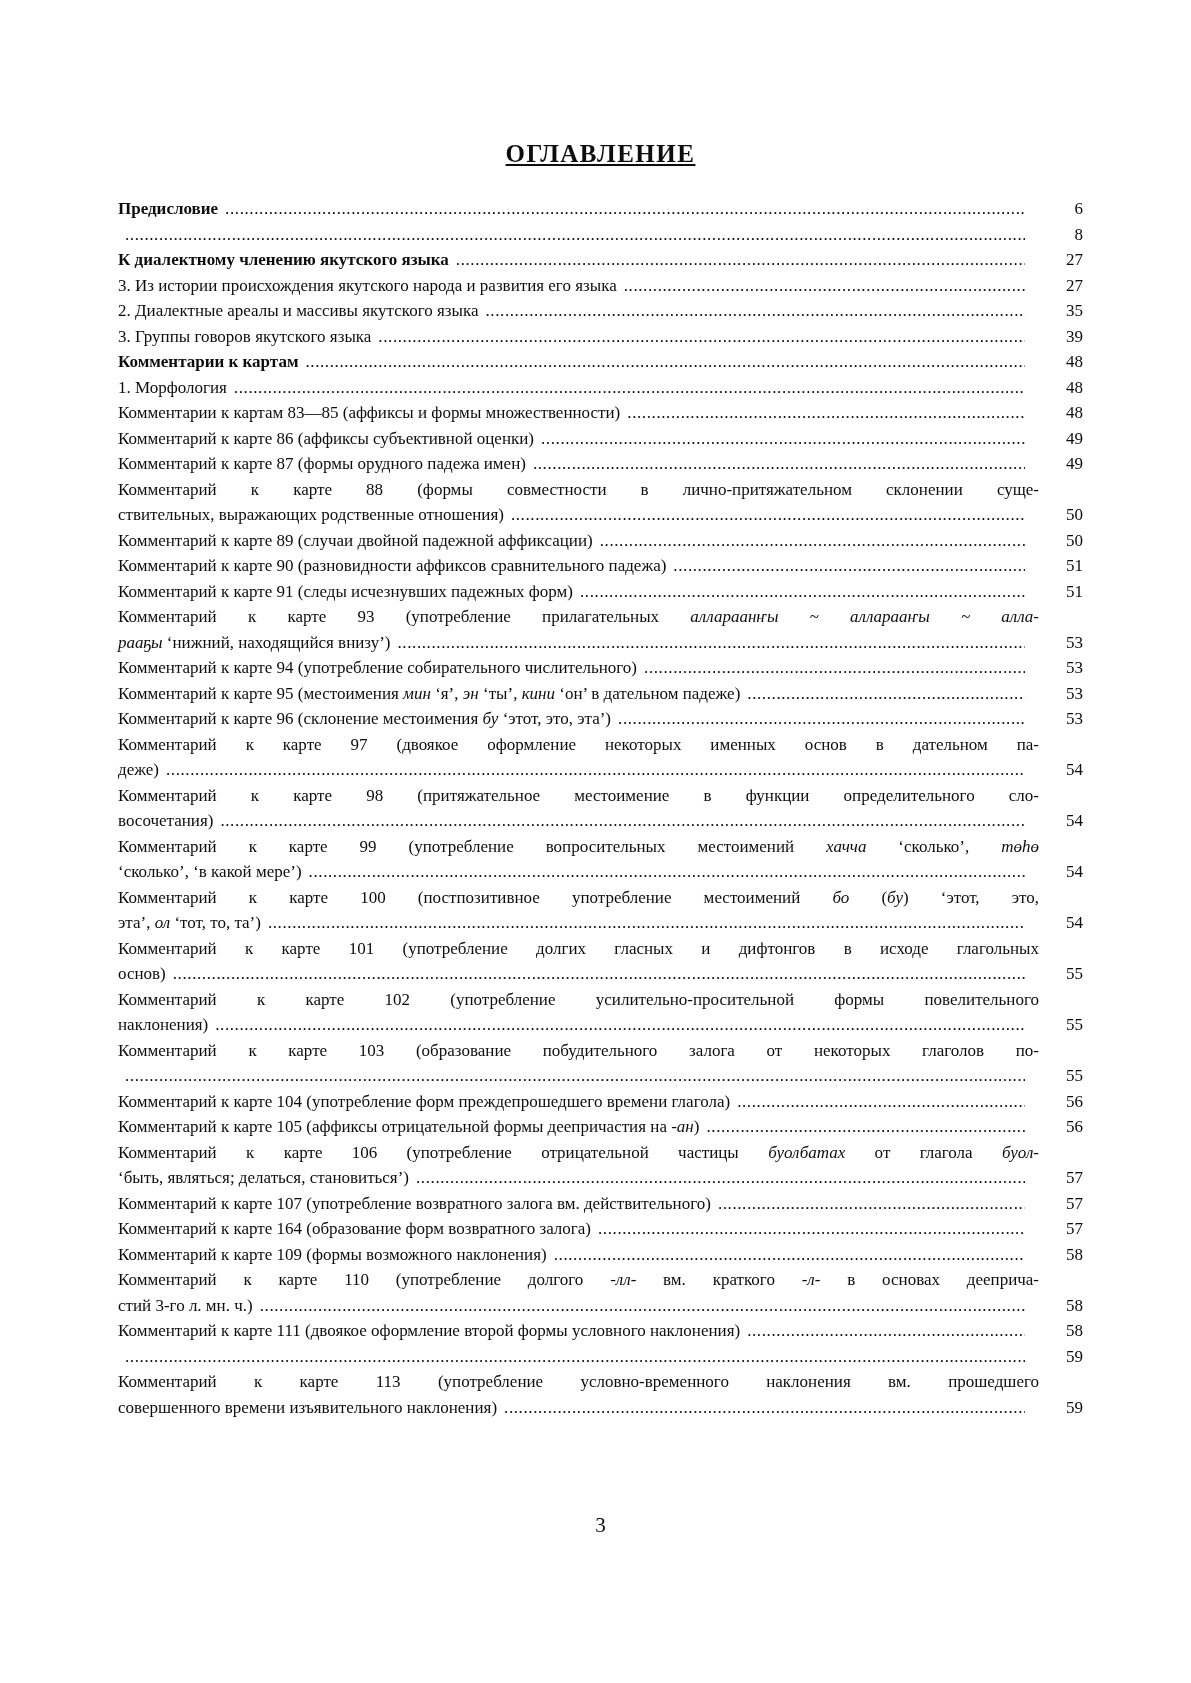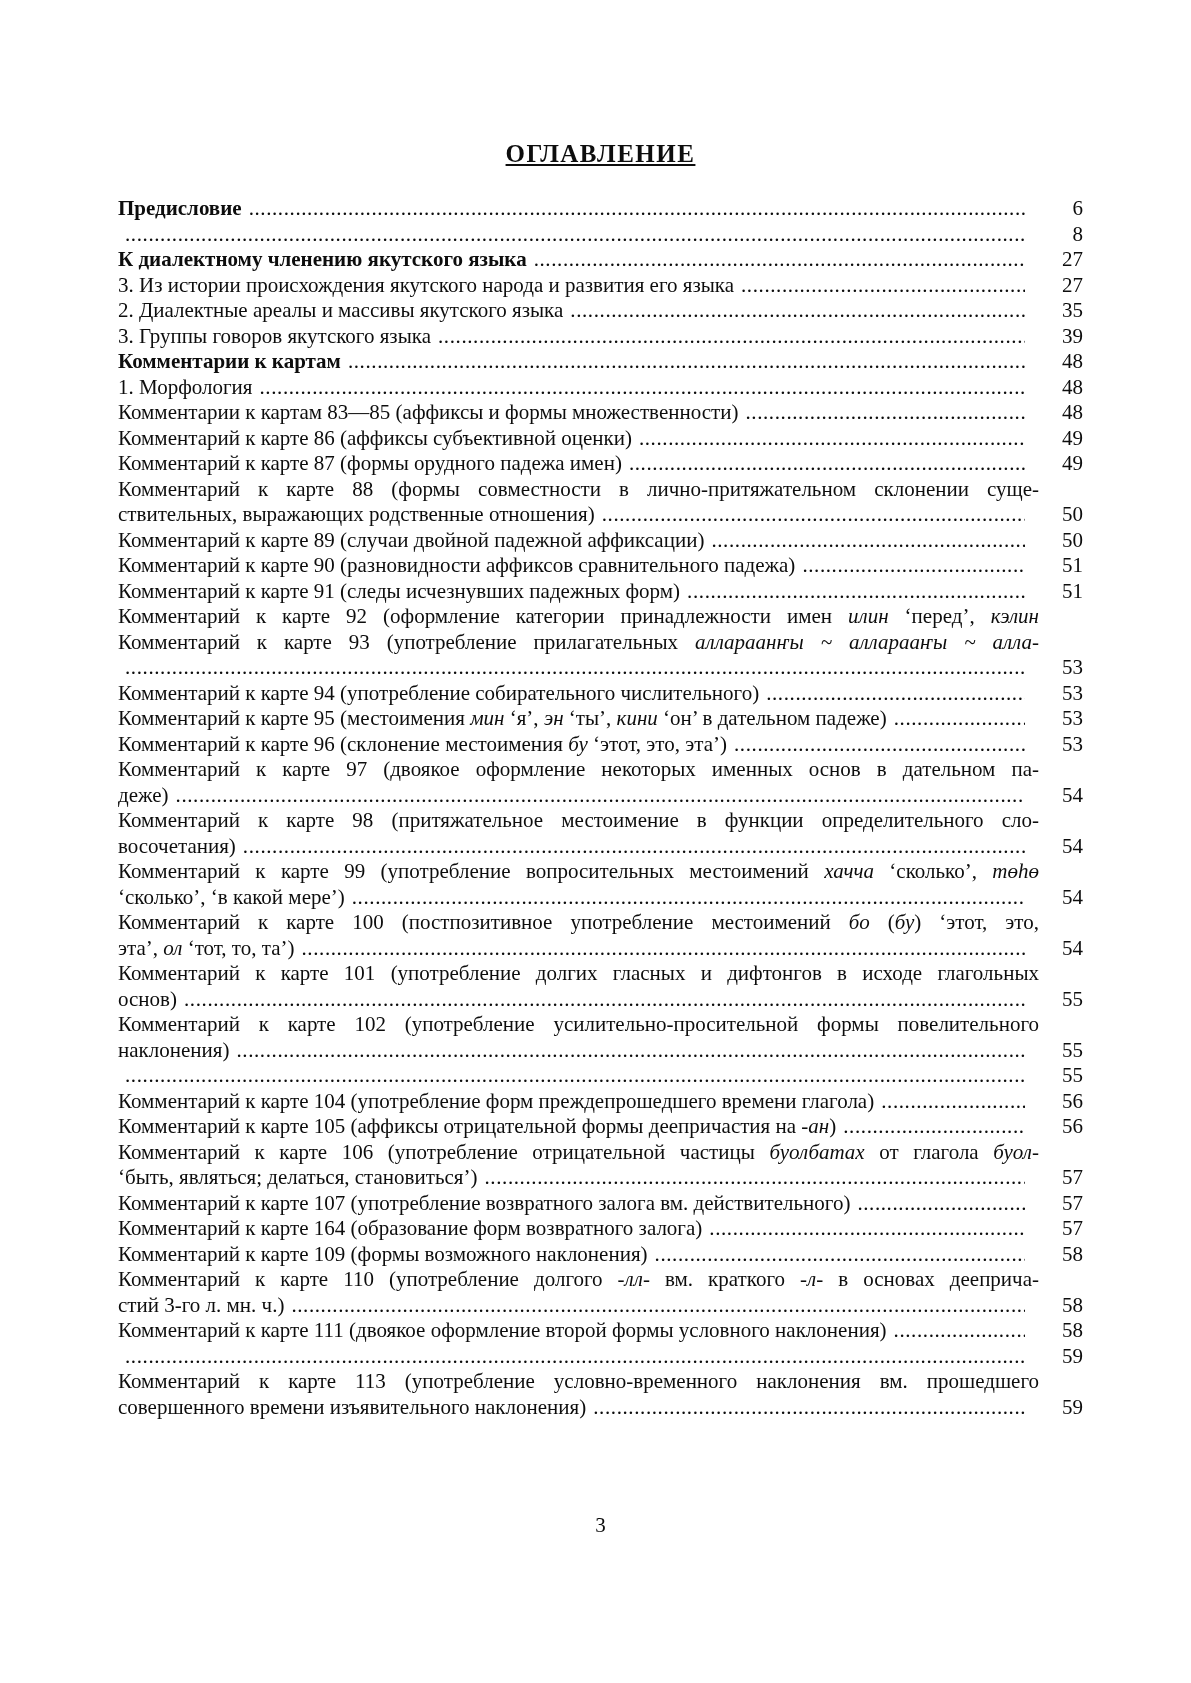--- a/index.html
+++ b/index.html
@@ -24,21 +24,21 @@
   .doc-title {
     font-weight: bold;
     font-size: 25px;
     line-height: 26px;
     letter-spacing: 1.5px;
     text-align: center;
     margin: 0 0 29px 0;
     text-decoration: underline;
   }
   .toc {
-    font-size: 21px;
+    font-size: 17px;
     line-height: 25.5px;
   }
   .toc-line {
     display: flex;
     align-items: baseline;
   }
   .line-text .it {
     font-style: italic;
   }
   .toc-line.bold .line-text {
@@ -159,28 +159,25 @@
         <span class="line-text"><span>Комментарий к карте 90 (разновидности аффиксов сравнительного падежа)</span></span>
         <span class="leader"></span>
         <span class="pageno">51</span>
       </div>
       <div class="toc-line final">
         <span class="line-text"><span>Комментарий к карте 91 (следы исчезнувших падежных форм)</span></span>
         <span class="leader"></span>
         <span class="pageno">51</span>
       </div>
       <div class="toc-line cont">
-        <span class="line-text"><span>Комментарий к карте 92 (оформление категории принадлежности имен </span><span class="it">илин</span><span> ‘перед’, </span><span class="it">кэлин</span></span>
-        <span class="pageno"></span>
-      </div>
-      <div class="toc-line cont">
         <span class="line-text"><span>Комментарий к карте 93 (употребление прилагательных </span><span class="it">аллараанҥы ~ алларааҥы ~ алла-</span></span>
         <span class="pageno"></span>
       </div>
       <div class="toc-line final">
+        <span class="line-text"><span class="it">рааҕы</span><span> ‘нижний, находящийся внизу’)</span></span>
         <span class="leader"></span>
         <span class="pageno">53</span>
       </div>
       <div class="toc-line final">
         <span class="line-text"><span>Комментарий к карте 94 (употребление собирательного числительного)</span></span>
         <span class="leader"></span>
         <span class="pageno">53</span>
       </div>
       <div class="toc-line final">
         <span class="line-text"><span>Комментарий к карте 95 (местоимения </span><span class="it">мин</span><span> ‘я’, </span><span class="it">эн</span><span> ‘ты’, </span><span class="it">кини</span><span> ‘он’ в дательном падеже)</span></span>
@@ -238,20 +235,24 @@
         <span class="pageno">55</span>
       </div>
       <div class="toc-line cont">
         <span class="line-text"><span>Комментарий к карте 102 (употребление усилительно-просительной формы повелительного</span></span>
         <span class="pageno"></span>
       </div>
       <div class="toc-line final">
         <span class="line-text"><span>наклонения)</span></span>
         <span class="leader"></span>
         <span class="pageno">55</span>
+      </div>
+      <div class="toc-line cont">
+        <span class="line-text"><span>Комментарий к карте 103 (образование побудительного залога от некоторых глаголов по-</span></span>
+        <span class="pageno"></span>
       </div>
       <div class="toc-line final">
         <span class="leader"></span>
         <span class="pageno">55</span>
       </div>
       <div class="toc-line final">
         <span class="line-text"><span>Комментарий к карте 104 (употребление форм преждепрошедшего времени глагола)</span></span>
         <span class="leader"></span>
         <span class="pageno">56</span>
       </div>

